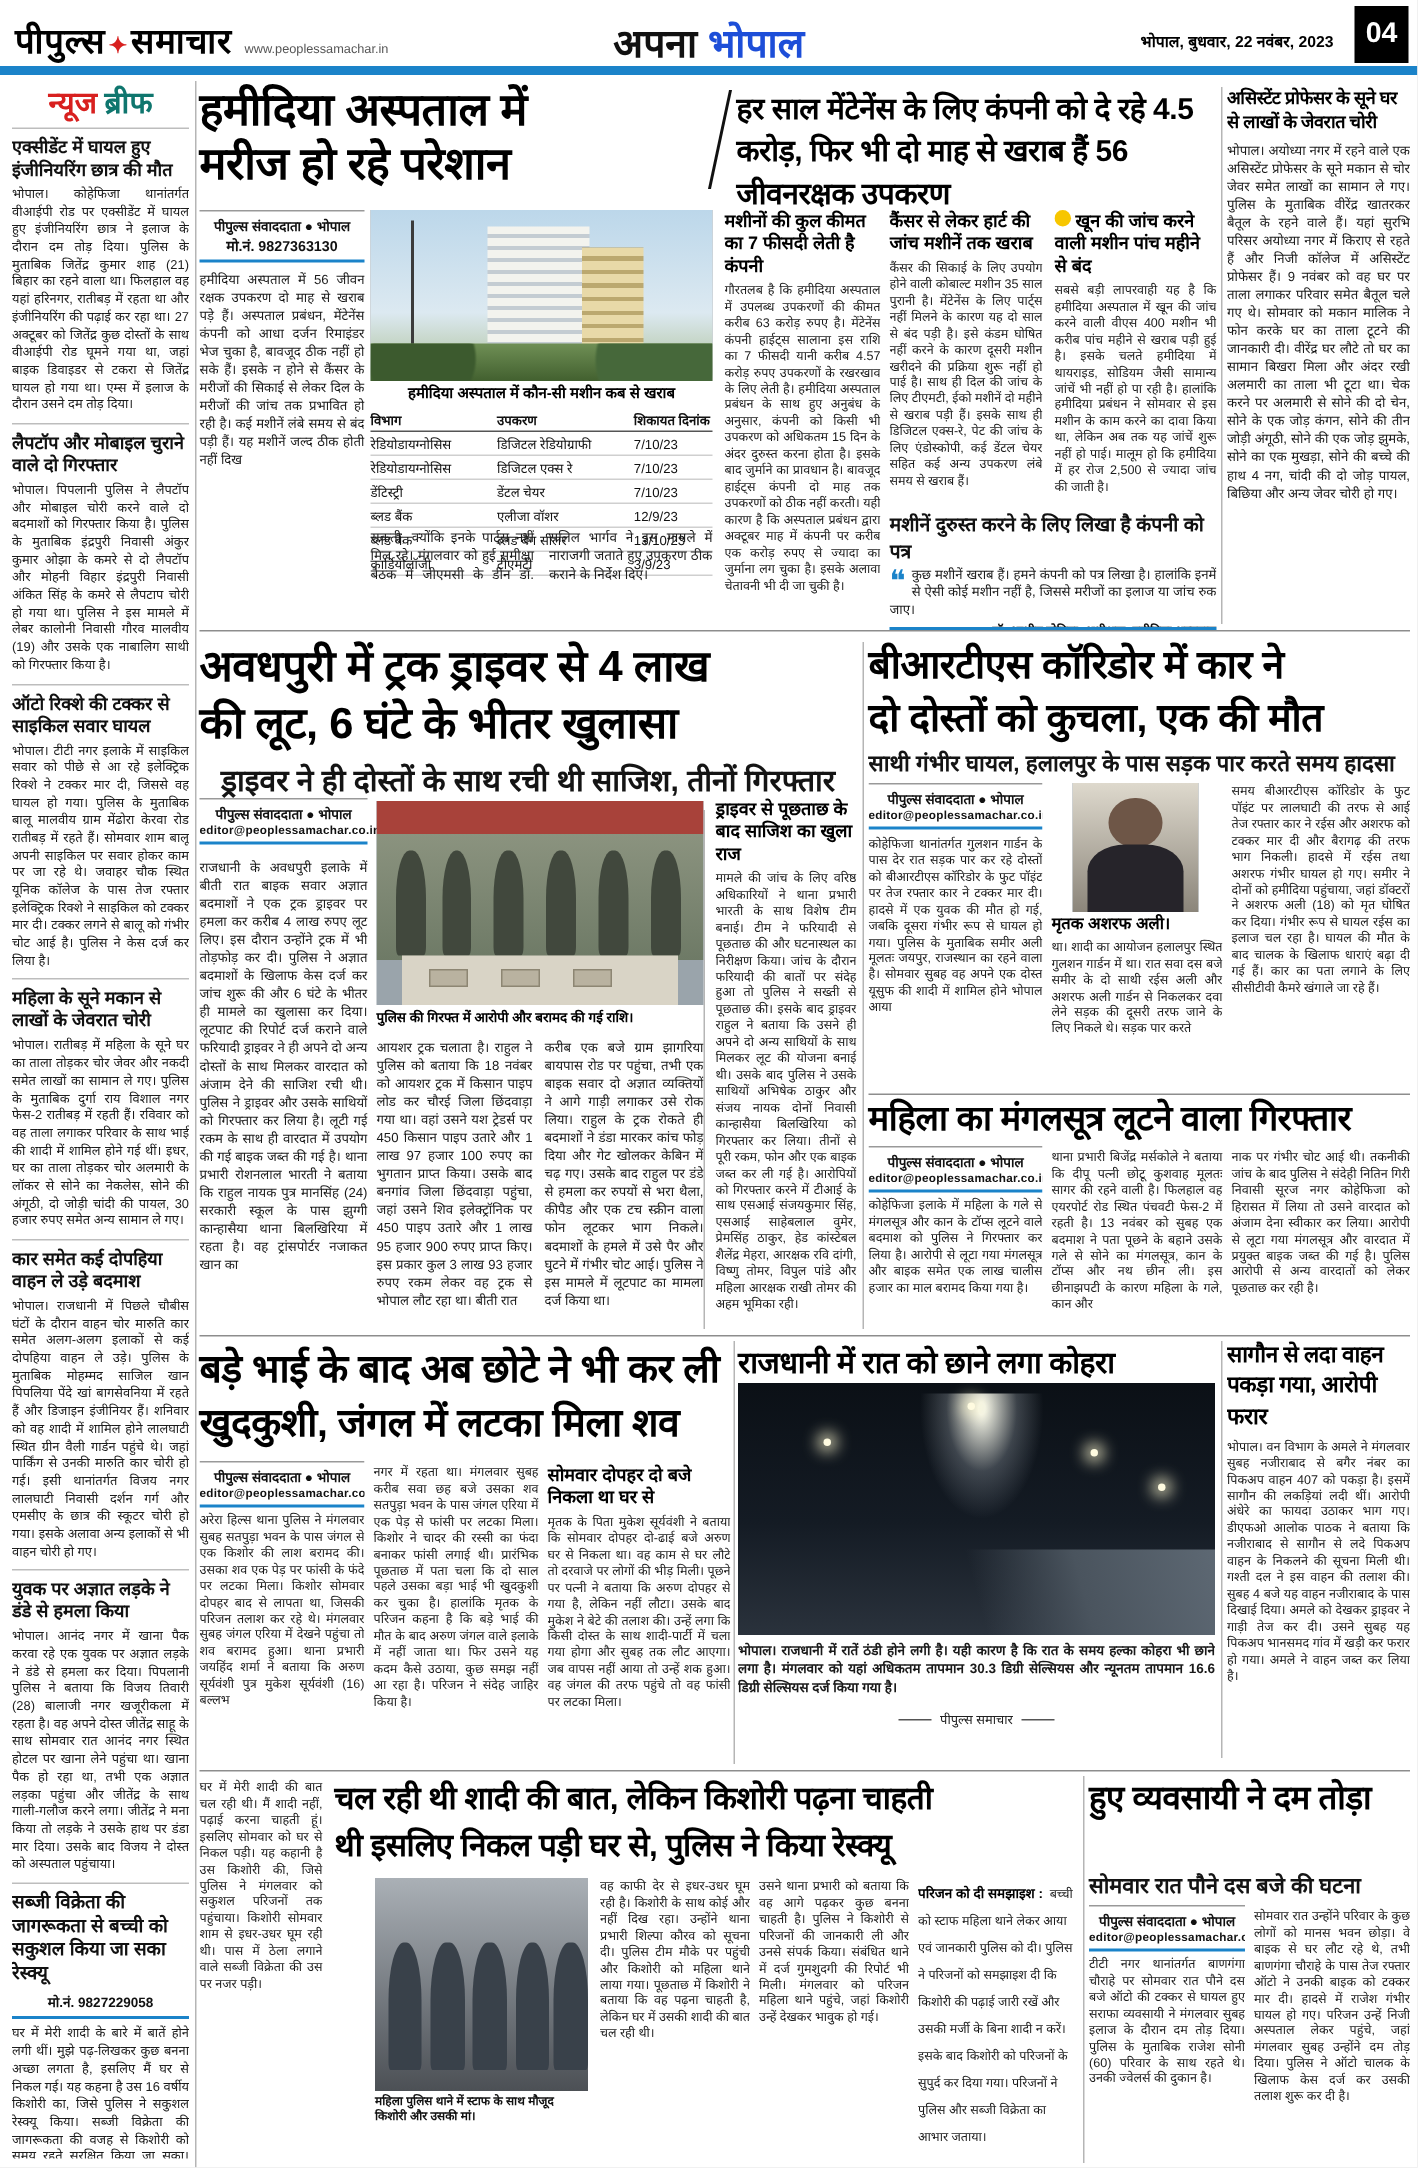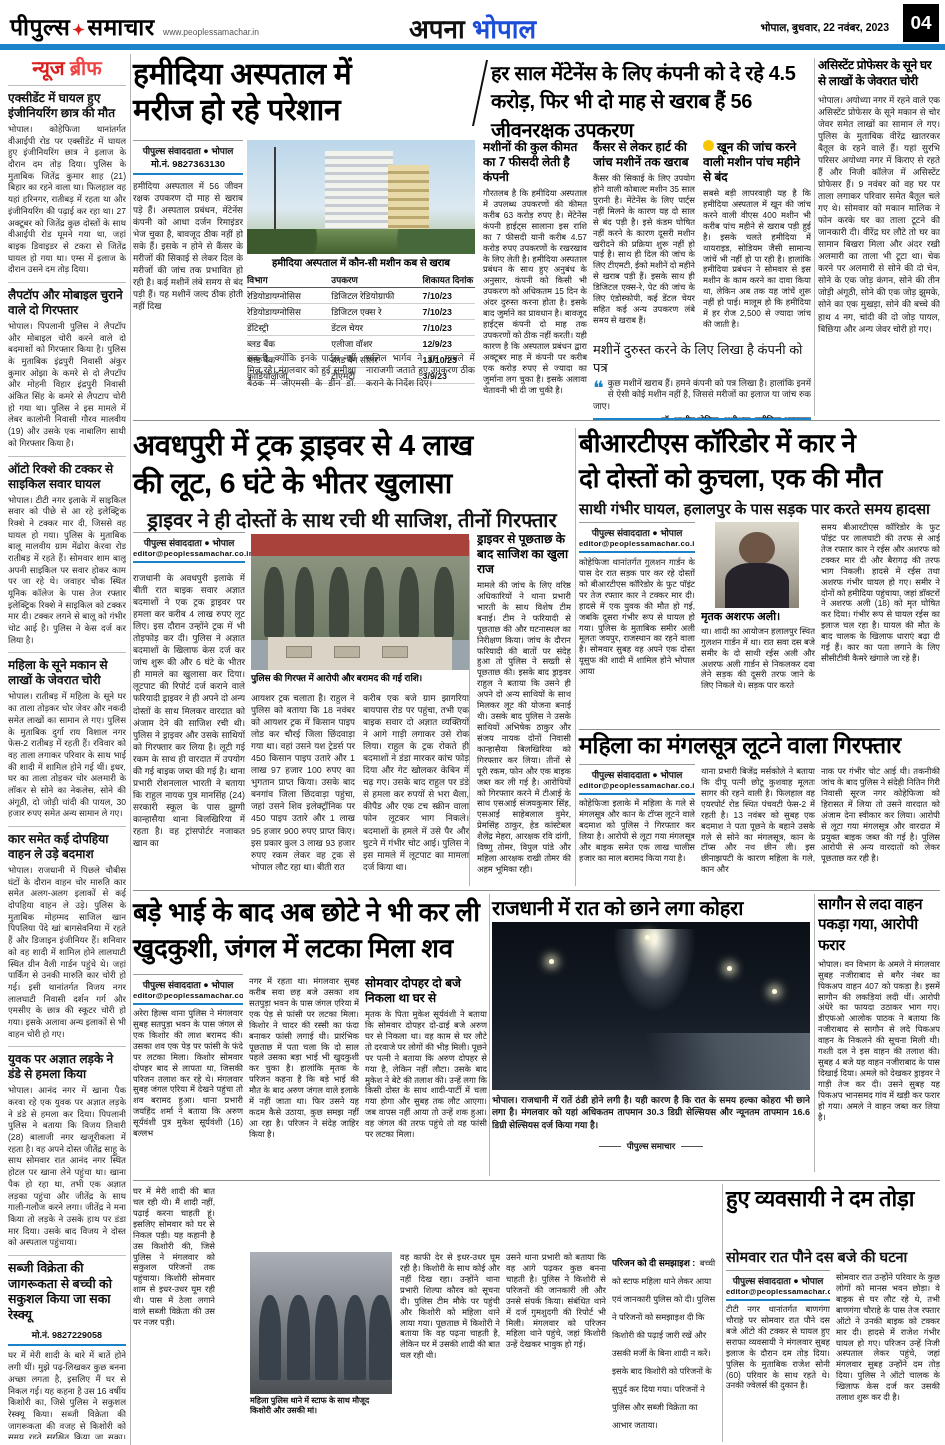--- a/index.html
+++ b/index.html
@@ -16,21 +16,21 @@
   .pagenum{background:#000;color:#fff;font-size:19px;font-weight:bold;
            width:36px;height:38px;display:flex;align-items:center;justify-content:center;}
   .bluebar{background:#1b83c9;}
   
   .vline{position:absolute;width:1px;background:#b5b5b5;}
   .hline{position:absolute;height:1px;background:#8d8d8d;}
   
   .rail{overflow:hidden;}
   .rail-head{text-align:center;font-size:20px;font-weight:bold;padding-bottom:4px;}
   .rail-head .red{color:#d8201f;}
-  .rail-head .blue{color:#ef4444;margin-left:5px;}
+  .rail-head .blue{color:#0f766e;margin-left:5px;}
   .brief-item{border-top:1px solid #bdbdbd;padding:5px 0 6px 0;}
   .brief-title{font-size:12px;font-weight:bold;line-height:1.25;margin-bottom:3px;}
   .brief-body{font-size:8.6px;line-height:1.36;text-align:justify;color:#1c1c1c;}
   .veg-phone{font-size:9px;font-weight:bold;text-align:center;border-bottom:2px solid #1b83c9;
              padding:2px 0 3px 0;margin-bottom:4px;}
   
   .bt{font-size:8.8px;line-height:1.37;text-align:justify;color:#1a1a1a;overflow:hidden;}
   .bts{font-size:8.4px;line-height:1.3;text-align:justify;color:#1a1a1a;overflow:hidden;}
   .hl{font-weight:bold;color:#000;letter-spacing:-0.3px;}
   .sub{font-weight:bold;color:#141414;}
@@ -39,24 +39,24 @@
   .byline{font-size:9px;font-weight:bold;}
   .email{font-size:7.8px;font-weight:bold;letter-spacing:0.2px;}
   .phone{font-size:9.5px;font-weight:bold;}
   .colhead{font-weight:bold;line-height:1.25;color:#000;}
   .caption{font-size:9px;font-weight:bold;line-height:1.25;color:#000;}
   
   .mtable{font-size:8.8px;}
   .trow{display:grid;grid-template-columns:37% 40% 23%;border-bottom:1px solid #cfcfcf;
         padding:1.5px 0;align-items:center;}
   .trow.th{font-weight:bold;border-bottom:1px solid #555;}
-  .tdate{font-weight:bold;}
+  .tdate{font-weight:normal;}
   .note2{column-count:2;column-gap:10px;}
   
-  .quote-head{font-size:13px;font-weight:normal;margin-bottom:2px;}
+  .quote-head{font-size:13px;font-weight:bold;margin-bottom:2px;}
   .quote-icon{color:#1b83c9;font-size:20px;float:left;margin-right:4px;line-height:1;}
   .quote-attr{font-size:8.6px;font-weight:bold;text-align:right;margin-top:2px;}
   
   .photo{position:absolute;overflow:hidden;background:#9aa4ab;}
   .sky{position:absolute;inset:0;background:linear-gradient(#bcd7ea,#dce9f1 60%,#a9bd92);}
   .bldg-w{position:absolute;left:34%;top:10%;width:30%;height:72%;
           background:repeating-linear-gradient(#f3f3ee 0 5px,#c4ccd2 5px 8px);}
   .bldg-t{position:absolute;left:62%;top:22%;width:18%;height:62%;
           background:repeating-linear-gradient(#e8d9a8 0 6px,#bba86f 6px 9px);}
   .trees{position:absolute;left:0;bottom:0;width:100%;height:22%;
@@ -76,21 +76,21 @@
              border-radius:40% 40% 0 0;background:#26242a;}
   .fog-bg{position:absolute;inset:0;background:linear-gradient(#0b1016,#141b24 55%,#2a323c);}
   .fog-glow{position:absolute;left:38%;top:4%;width:26%;height:50%;
             background:radial-gradient(ellipse at 50% 12%,rgba(255,255,240,.95) 4%,rgba(200,210,220,.25) 40%,transparent 70%);}
   .fog-road{position:absolute;right:0;bottom:0;width:70%;height:34%;
             background:linear-gradient(75deg,transparent 30%,#4a545e 60%,#5d6873);}
   .fog-lamp{position:absolute;width:5px;height:5px;border-radius:50%;background:#fffbe0;
             box-shadow:0 0 10px 4px rgba(255,250,210,.8);}
   .resc-bg{position:absolute;inset:0;background:linear-gradient(#aab0b6,#676c72 70%,#4c5055);}
   .resc-fig{position:absolute;top:30%;width:16%;height:60%;border-radius:45% 45% 6% 6%;background:#39414a;}
-  .credit-row{display:flex;align-items:center;justify-content:center;font-size:8.6px;font-weight:bold;color:#222;}
+  .credit-row{display:flex;align-items:center;justify-content:center;font-size:8.6px;font-weight:normal;color:#222;}
   .credit-row:before,.credit-row:after{content:"";width:22px;height:1px;background:#555;margin:0 6px;}
   .ydot{width:11px;height:11px;border-radius:50%;background:#f7c600;display:inline-block;margin-right:3px;}
 </style>
 </head>
 <body>
 
 <div class="page">
 
   <div class="abs" style="left:10px;top:10px;">
     <span class="logo"><span>पीपुल्स</span><span class="logo-mark">✦</span><span>समाचार</span></span>
@@ -339,20 +339,24 @@
     <div class="abs credit-row" style="left:0;top:246px;width:318px;">पीपुल्स समाचार</div>
   </div>
 
   <div class="abs" style="left:818px;top:894px;width:122px;height:278px;overflow:hidden;">
     <div class="hl" style="font-size:15px;line-height:1.35;margin-bottom:4px;">सागौन से लदा वाहन पकड़ा गया, आरोपी फरार</div>
     <div class="bts">भोपाल। वन विभाग के अमले ने मंगलवार सुबह नजीराबाद से बगैर नंबर का पिकअप वाहन 407 को पकड़ा है। इसमें सागौन की लकड़ियां लदी थीं। आरोपी अंधेरे का फायदा उठाकर भाग गए। डीएफओ आलोक पाठक ने बताया कि नजीराबाद से सागौन से लदे पिकअप वाहन के निकलने की सूचना मिली थी। गश्ती दल ने इस वाहन की तलाश की। सुबह 4 बजे यह वाहन नजीराबाद के पास दिखाई दिया। अमले को देखकर ड्राइवर ने गाड़ी तेज कर दी। उसने सुबह यह पिकअप भानसमद गांव में खड़ी कर फरार हो गया। अमले ने वाहन जब्त कर लिया है।</div>
   </div>
 
   <div class="abs" style="left:133px;top:1184px;width:586px;height:258px;">
     <div class="abs bts" style="left:0;top:2px;width:82px;height:254px;">घर में मेरी शादी की बात चल रही थी। मैं शादी नहीं, पढ़ाई करना चाहती हूं। इसलिए सोमवार को घर से निकल पड़ी। यह कहानी है उस किशोरी की, जिसे पुलिस ने मंगलवार को सकुशल परिजनों तक पहुंचाया। किशोरी सोमवार शाम से इधर-उधर घूम रही थी। पास में ठेला लगाने वाले सब्जी विक्रेता की उस पर नजर पड़ी।</div>
+    <div class="abs hl" style="left:90px;top:0;width:496px;font-size:21px;line-height:31px;">
+      <div>चल रही थी शादी की बात, लेकिन किशोरी पढ़ना चाहती</div>
+      <div>थी इसलिए निकल पड़ी घर से, पुलिस ने किया रेस्क्यू</div>
+    </div>
     <div class="photo" style="left:117px;top:68px;width:142px;height:142px;">
       <div class="resc-bg"></div>
       <div class="resc-fig" style="left:6%;"></div>
       <div class="resc-fig" style="left:26%;"></div>
       <div class="resc-fig" style="left:46%;"></div>
       <div class="resc-fig" style="left:66%;"></div>
       <div class="resc-fig" style="left:84%;"></div>
     </div>
     <div class="abs" style="left:117px;top:212px;width:142px;font-size:8px;font-weight:bold;line-height:1.25;">महिला पुलिस थाने में स्टाफ के साथ मौजूद किशोरी और उसकी मां।</div>
     <div class="abs bts" style="left:267px;top:68px;width:100px;height:188px;">वह काफी देर से इधर-उधर घूम रही है। किशोरी के साथ कोई और नहीं दिख रहा। उन्होंने थाना प्रभारी शिल्पा कौरव को सूचना दी। पुलिस टीम मौके पर पहुंची और किशोरी को महिला थाने लाया गया। पूछताछ में किशोरी ने बताया कि वह पढ़ना चाहती है, लेकिन घर में उसकी शादी की बात चल रही थी।</div>

